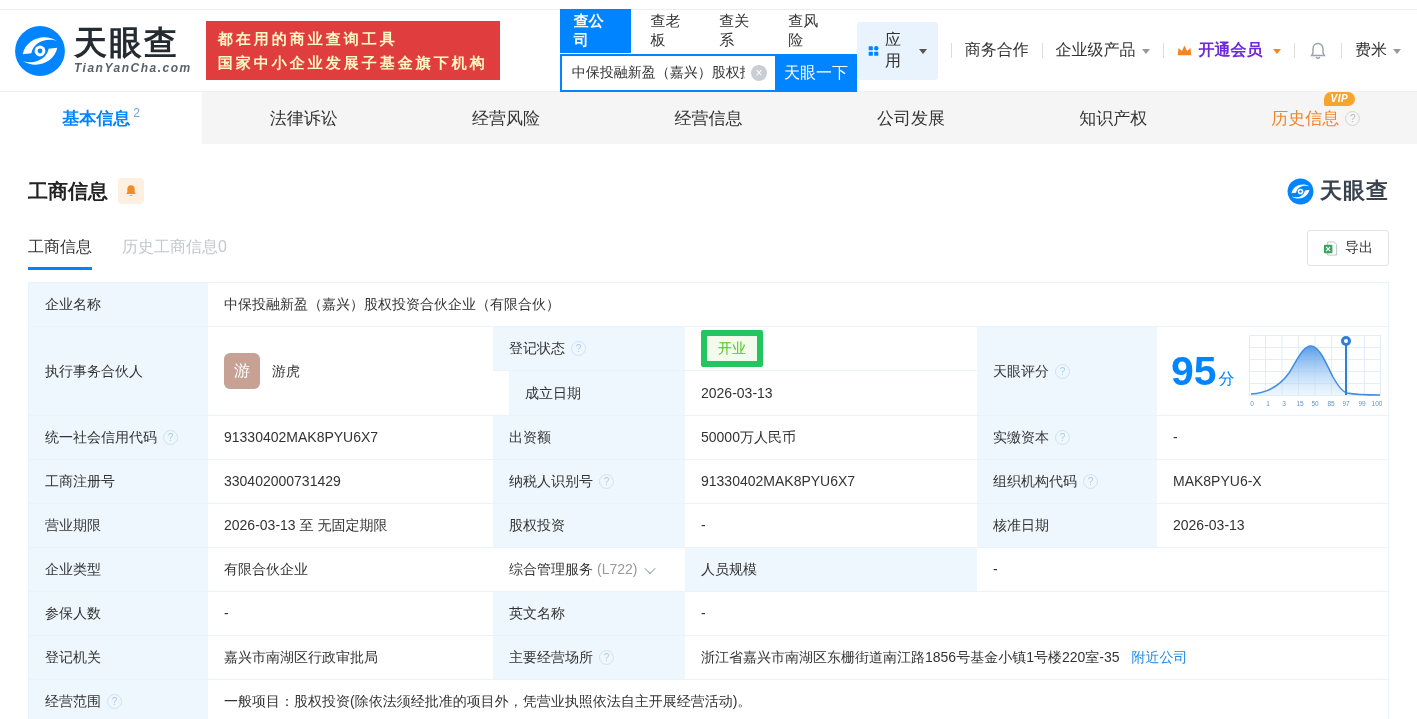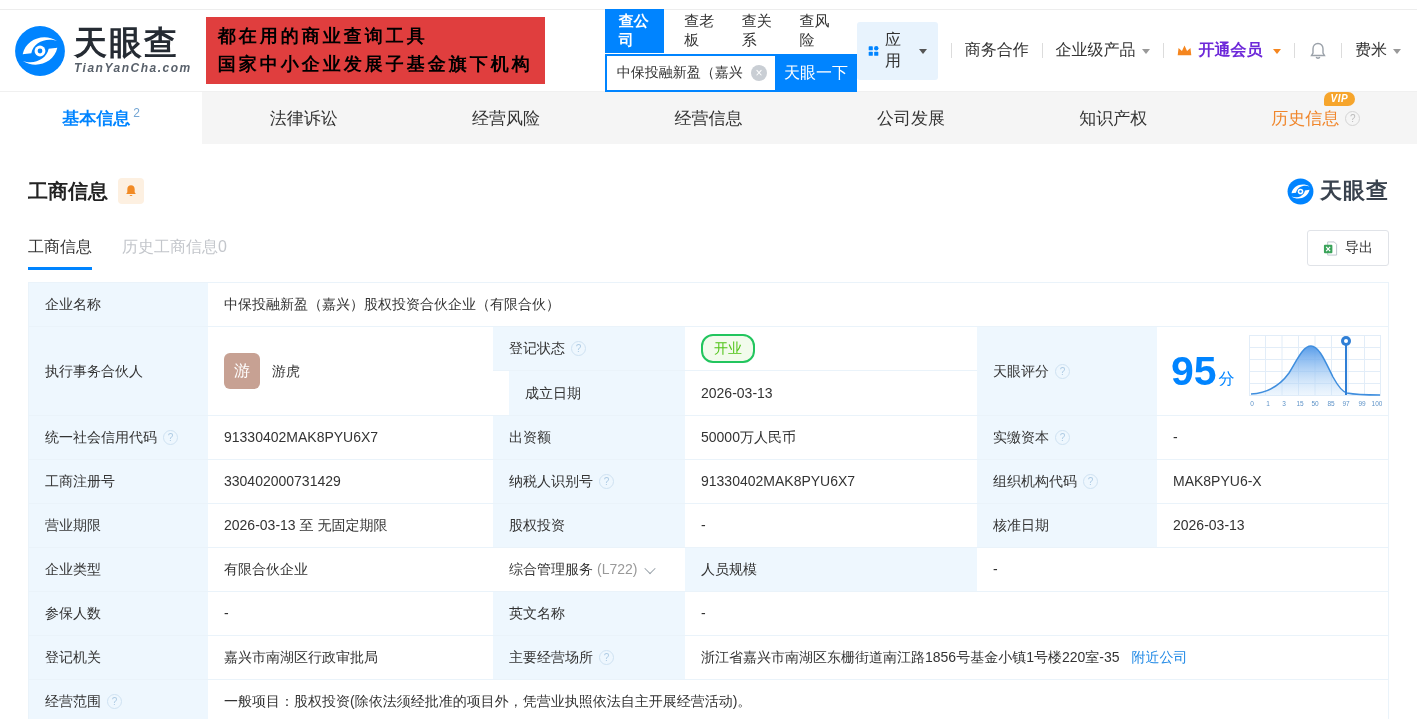--- a/index.html
+++ b/index.html
@@ -7,21 +7,21 @@
   body { font-family:"Liberation Sans","DejaVu Sans",sans-serif; background:#fff; color:#333; }
   .page { width:1417px; height:719px; position:relative; background:#fff; }
   .top-strip { height:10px; border-bottom:1px solid #ededed; }
 
   
   .topbar { height:81px; display:flex; align-items:center; padding:0 16px 0 14px; }
   .logo { display:flex; align-items:center; cursor:pointer; }
   .logo-text { margin-left:8px; }
   .logo-cn { font-size:33px; font-weight:bold; color:#252b33; letter-spacing:2px; line-height:1; }
   .logo-domain { font-size:12px; color:#59616b; font-weight:bold; letter-spacing:1.5px; margin-top:2px;font-style:italic; }
-  .slogan { background:#e03e3e; color:#000000; margin-left:14px; padding:6px 12px; font-size:18px; font-weight:bold; letter-spacing:3px; line-height:1.55; white-space:nowrap; }
+  .slogan { background:#e03e3e; color:#fef9c3; margin-left:14px; padding:6px 12px; font-size:15px; font-weight:bold; letter-spacing:3px; line-height:1.55; white-space:nowrap; }
   .search-area { margin-left:18px; width:452px;padding-left:42px; }
   .search-tabs { display:flex; align-items:flex-end; font-size:15px; }
   .stab { padding:3px 0; margin-right:26px; color:#333; cursor:pointer; }
   .stab.active { background:#0084ff; color:#fff; padding:3px 14px; margin-right:20px; font-weight:bold; }
   .search-row { display:flex; margin-top:1px; }
   .input-wrap { position:relative; flex:1; }
   .input-wrap input { width:100%; height:38px; border:2px solid #0084ff; border-right:none; padding:0 30px 0 10px; font-size:14px; color:#333; outline:none; font-family:inherit; }
   .clear { position:absolute; right:8px; top:11px; width:16px; height:16px; border-radius:50%; background:#c9ced4; color:#fff; font-size:12px; line-height:16px; text-align:center; cursor:pointer; }
   .search-btn { width:82px; height:38px; background:#0084ff; color:#fff; border:none; font-size:16px; cursor:pointer; font-family:inherit; }
   .top-right { margin-left:auto; display:flex; align-items:center; font-size:16px; color:#333; }
@@ -73,21 +73,21 @@
   .gc1s { grid-column:1; grid-row:1/3; }
   .gc2s { grid-column:2; grid-row:1/3; }
   .gc3r1 { grid-column:3; grid-row:1; border-bottom:1px solid #eaf3fa; }
   .gc4r1 { grid-column:4; grid-row:1; border-bottom:1px solid #eaf3fa; }
   .gc3r2 { grid-column:3; grid-row:2;margin-left:16px; }
   .gc4r2 { grid-column:4; grid-row:2; }
   .gc5s { grid-column:5; grid-row:1/3; }
   .gc6s { grid-column:6; grid-row:1/3; }
   .avatar { width:36px; height:36px; border-radius:6px; background:#c7a193; color:#fff; font-size:16px; display:flex; align-items:center; justify-content:center; cursor:pointer; }
   .partner-name { margin-left:12px; cursor:pointer; }
-  .badge-open { display:inline-block; border:2px solid #22c55e; background:#f2fbec; color:#52c41a; font-size:14px; padding:2px 11px; border-radius:12px; }
+  .badge-open { display:inline-block; border:6px solid #22c55e; background:#f2fbec; color:#52c41a; font-size:14px; padding:2px 11px; border-radius:2px; }
   .scorecell { padding:4px 6px 4px 14px; }
   .score-num { font-size:41px; font-weight:bold; color:#0084ff; line-height:1; }
   .score-unit { font-size:16px; color:#0084ff; margin:16px 0 0 2px; }
   .score-chart { width:134px; height:76px; margin-left:auto; display:block; }
 </style>
 </head>
 <body>
 
 <div class="page">
   <div class="top-strip"></div>

